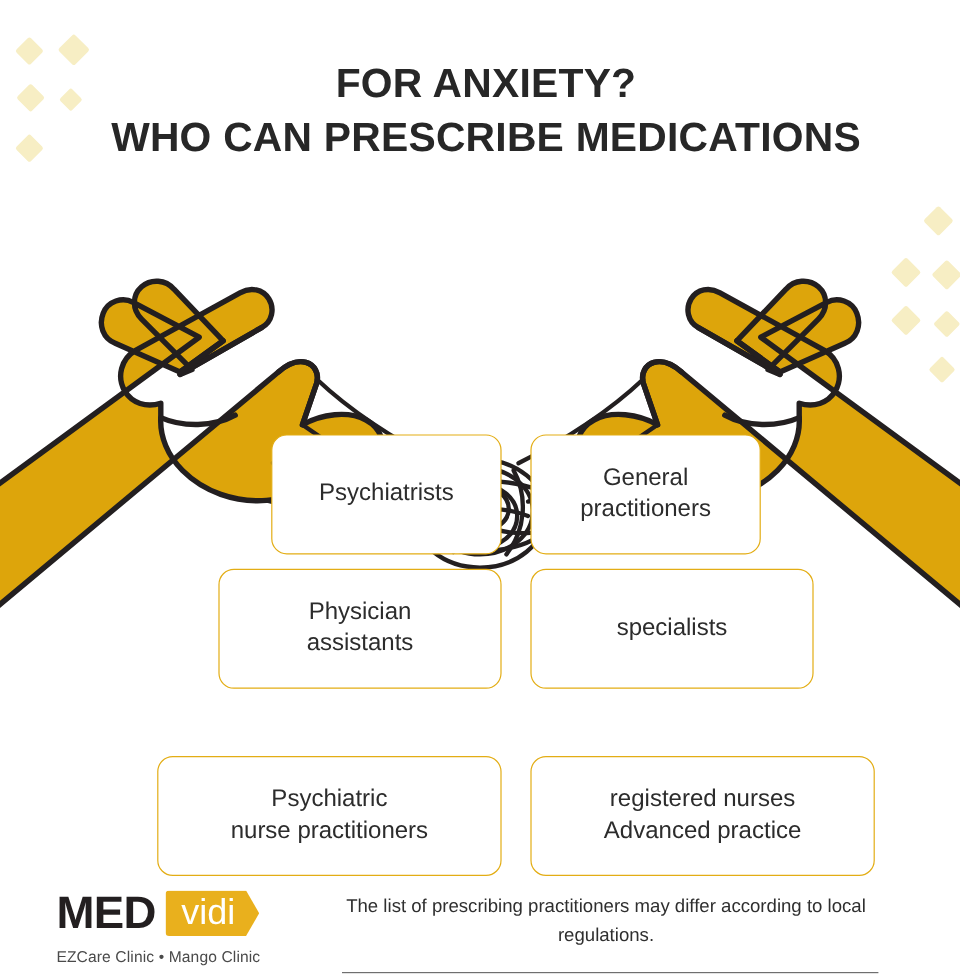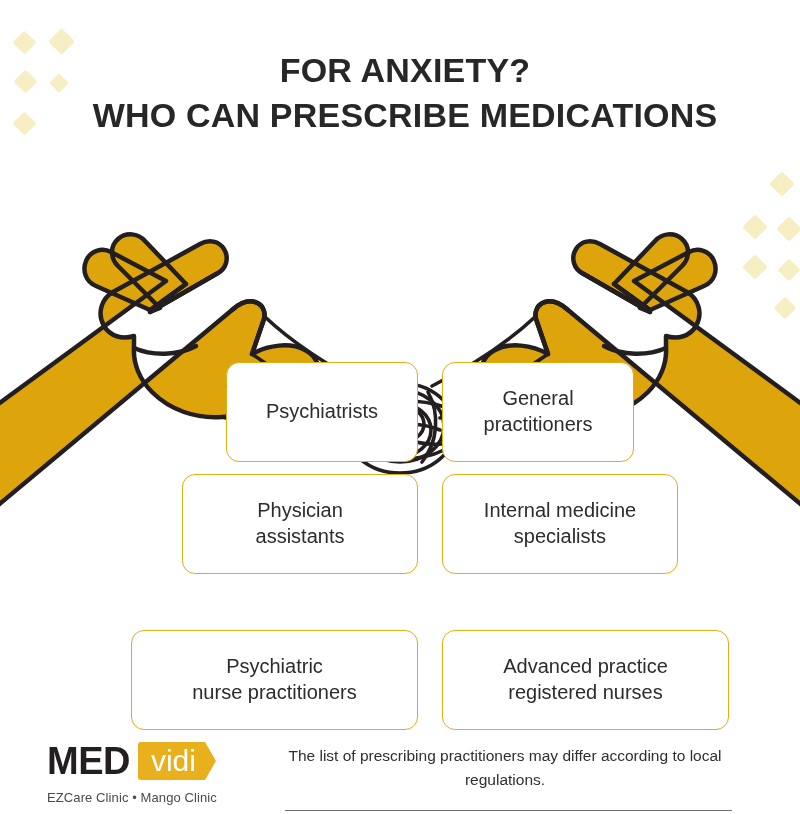--- a/index.html
+++ b/index.html
@@ -323,37 +323,36 @@
 
     <div class="card-row row2">
       <div class="card">
         <div>
           <span>Physician</span>
           <span>assistants</span>
         </div>
       </div>
       <div class="card">
         <div>
-          <span>Internal medicine</span>
           <span>specialists</span>
         </div>
       </div>
     </div>
 
     <div class="card-row row3">
       <div class="card">
         <div>
           <span>Psychiatric</span>
           <span>nurse practitioners</span>
         </div>
       </div>
       <div class="card">
         <div>
+          <span>registered nurses</span>
           <span>Advanced practice</span>
-          <span>registered nurses</span>
         </div>
       </div>
     </div>
 
   </div>
 
   <div class="footer">
 
     <div class="logo-wrap">
       <div class="logo-mark">

